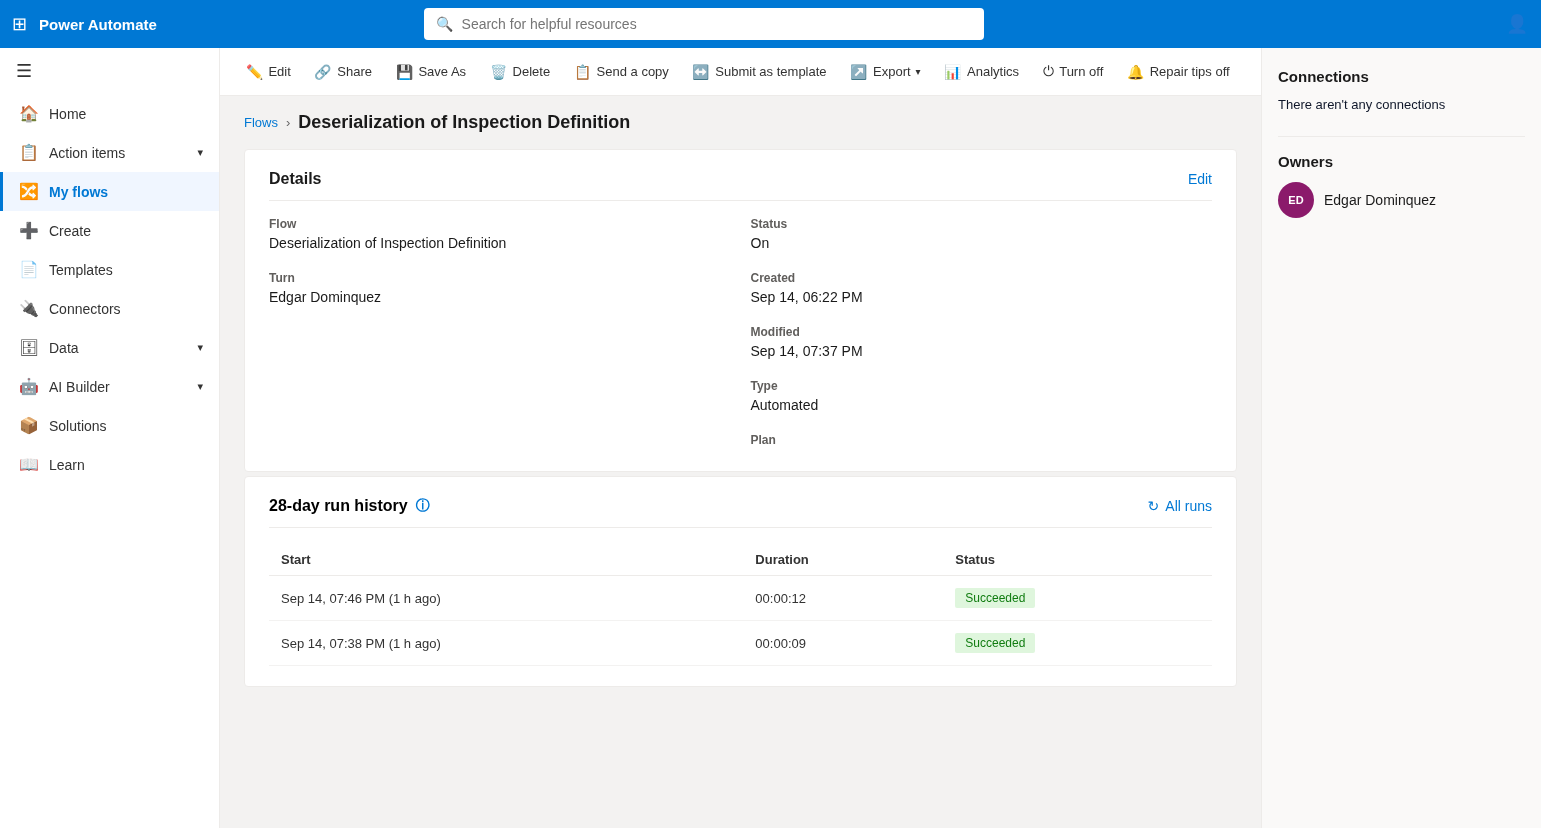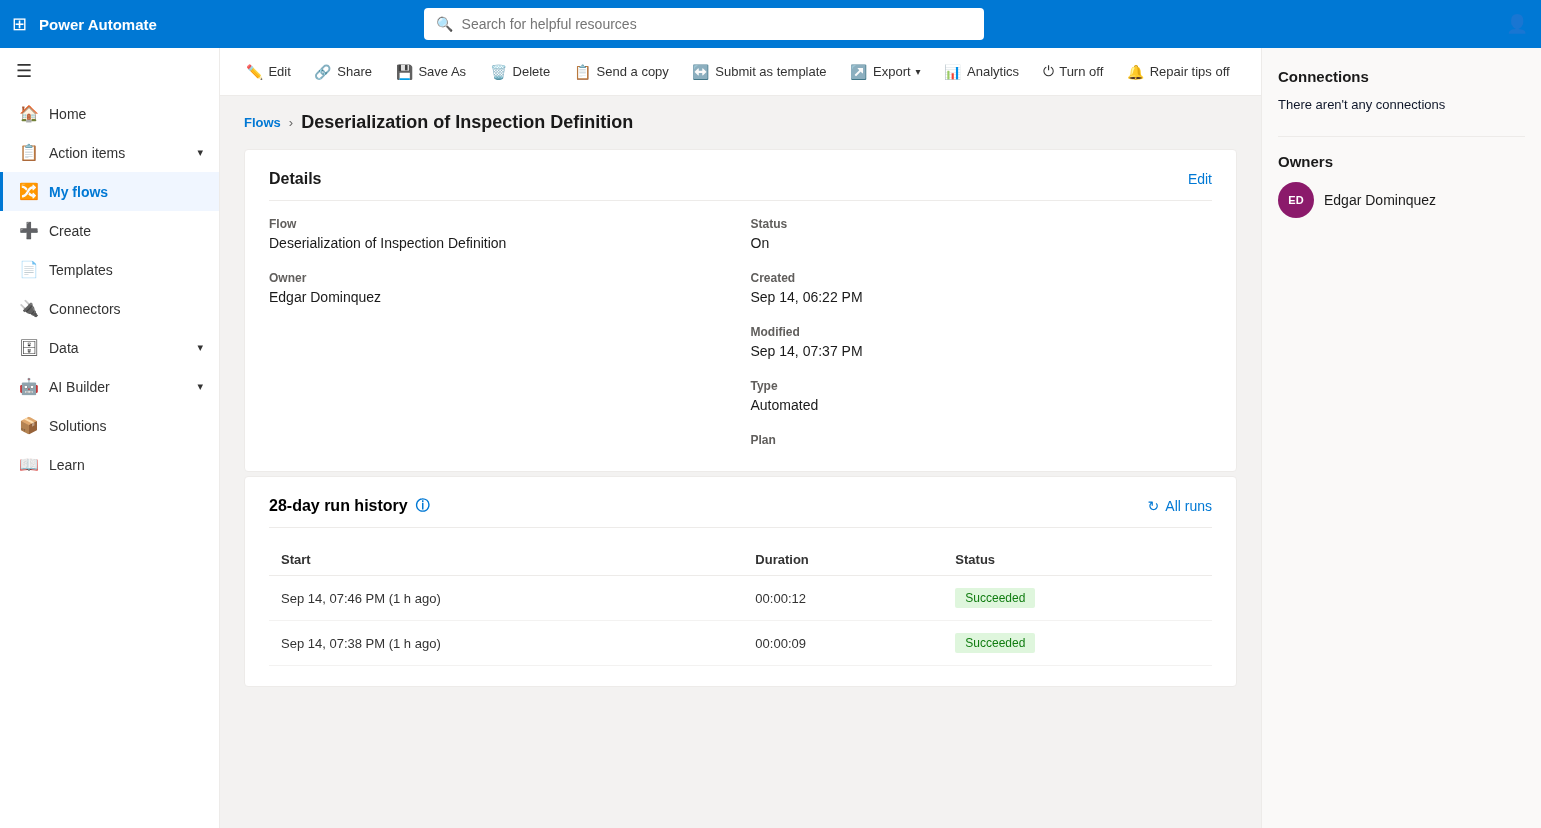--- a/index.html
+++ b/index.html
@@ -123,21 +123,21 @@
     .breadcrumb {
       padding: 16px 24px 8px;
       display: flex;
       align-items: center;
       gap: 8px;
       font-size: 13px;
       color: #0078d4;
     }
     .breadcrumb-sep { color: #666; }
     .breadcrumb-current { color: #1a1a1a; font-weight: 600; font-size: 18px; }
-    .breadcrumb-link { cursor: pointer; font-weight: bold; }
+    .breadcrumb-link { cursor: pointer; }
 
     
     .cards-area {
       padding: 8px 24px 24px;
       display: flex;
       flex-direction: column;
       gap: 4px;
     }
     .card {
       background: white;
@@ -385,21 +385,21 @@
           <div class="details-grid">
             <div class="detail-item">
               <div class="detail-label">Flow</div>
               <div class="detail-value">Deserialization of Inspection Definition</div>
             </div>
             <div class="detail-item">
               <div class="detail-label">Status</div>
               <div class="detail-value">On</div>
             </div>
             <div class="detail-item">
-              <div class="detail-label">Owner</div>
+              <div class="detail-label">Turn</div>
               <div class="detail-value">Edgar Dominquez</div>
             </div>
             <div class="detail-item">
               <div class="detail-label">Created</div>
               <div class="detail-value">Sep 14, 06:22 PM</div>
             </div>
             <div class="detail-item"></div>
             <div class="detail-item">
               <div class="detail-label">Modified</div>
               <div class="detail-value">Sep 14, 07:37 PM</div>

